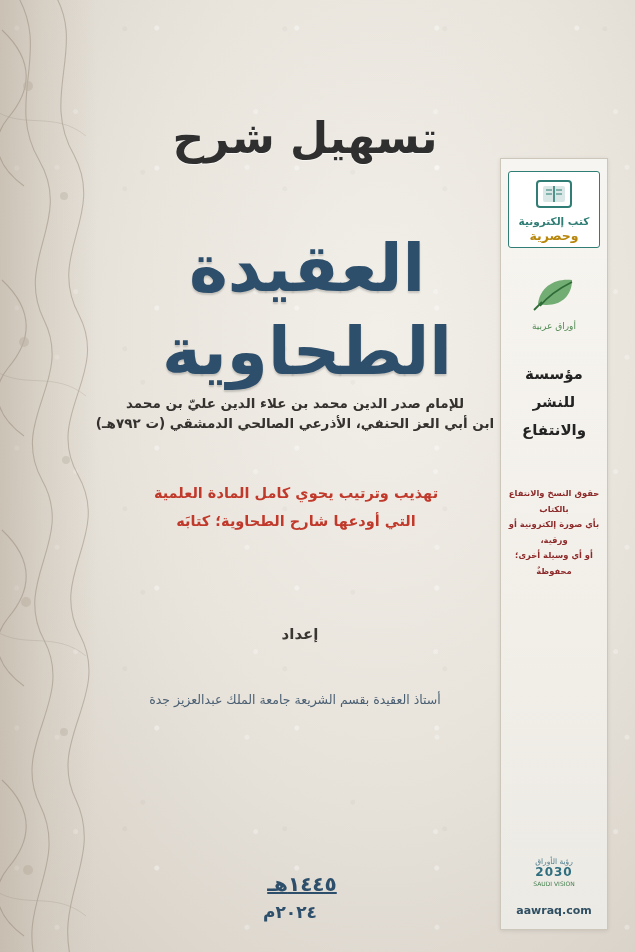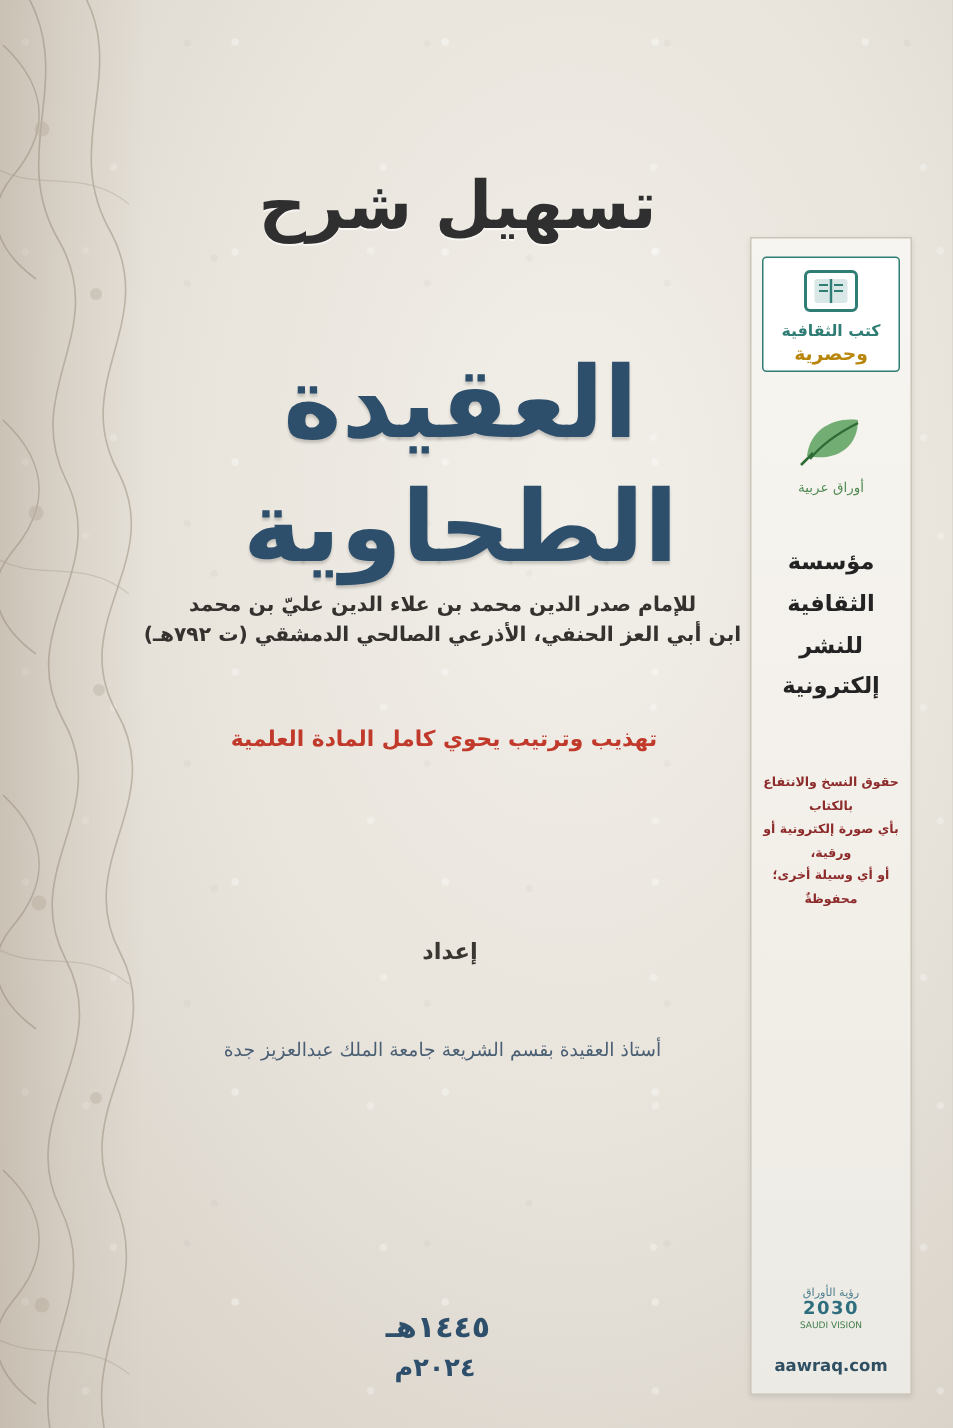--- a/index.html
+++ b/index.html
@@ -125,26 +125,27 @@
     top: 692px;
     left: 70px;
     width: 450px;
     text-align: center;
     color: #4a5f73;
     font-size: 12.5px;
   }
   .year-hijri {
     position: absolute;
     top: 872px;
-    left: 172px;
+    left: 182px;
     width: 240px;
     text-align: center;
     color: #2d4f6b;
     font-size: 20px;
     font-weight: bold;
+    text-decoration: underline;
   }
   .year-greg {
     position: absolute;
     top: 902px;
     left: 170px;
     width: 240px;
     text-align: center;
     color: #2d4f6b;
     font-size: 17px;
     font-weight: bold;
@@ -282,59 +283,59 @@
   <div class="content">
 
     <div class="title-main">تسهيل شرح</div>
 
     <div class="title-big">العقيدة الطحاوية</div>
 
     <div class="author-line l1">للإمام صدر الدين محمد بن علاء الدين عليّ بن محمد</div>
     <div class="author-line" style="top:412px;">ابن أبي العز الحنفي، الأذرعي الصالحي الدمشقي (ت ٧٩٢هـ)</div>
 
     <div class="red-note r1">تهذيب وترتيب يحوي كامل المادة العلمية</div>
+    <div class="red-note" style="top:508px;">التي أودعها شارح الطحاوية؛ كتابَه</div>
 
     <div class="prep-label">إعداد</div>
     <div class="prep-title">أستاذ العقيدة بقسم الشريعة جامعة الملك عبدالعزيز   جدة</div>
 
     <div class="year-hijri">١٤٤٥هـ</div>
     <div class="year-greg">٢٠٢٤م</div>
 
     <div class="side-panel">
 
       <div class="ebook-badge">
         <span class="bicon">
           <svg width="40" height="34" viewBox="0 0 40 34" xmlns="http://www.w3.org/2000/svg">
             <rect x="3" y="3" width="34" height="26" rx="3" fill="none" stroke="#2f7d74" stroke-width="2"></rect>
             <rect x="9" y="8" width="22" height="16" rx="2" fill="#2f7d74" opacity="0.18"></rect>
             <path d="M20 8 L20 24" stroke="#2f7d74" stroke-width="1.6"></path>
             <path d="M12 12 H18 M12 16 H18 M22 12 H28 M22 16 H28" stroke="#2f7d74" stroke-width="1.2"></path>
             <path d="M14 29 H26" stroke="#2f7d74" stroke-width="2"></path>
           </svg>
         </span>
-        <div class="b1">كتب الثقافية</div>
+        <div class="b1">كتب إلكترونية</div>
         <div class="b2">وحصرية</div>
       </div>
 
       <div class="logo-green">
         <span>
           <svg width="52" height="40" viewBox="0 0 52 40" xmlns="http://www.w3.org/2000/svg">
             <path d="M10 30 C12 12, 28 4, 44 6 C44 24, 30 34, 10 30 Z" fill="#5aa05e" opacity="0.85"></path>
             <path d="M12 32 C20 22, 32 14, 44 8" stroke="#2f6b36" stroke-width="1.6" fill="none"></path>
             <path d="M6 36 C10 32, 12 30, 14 28" stroke="#2f6b36" stroke-width="1.8" fill="none"></path>
           </svg>
         </span>
         <div class="lbl">أوراق عربية</div>
       </div>
 
       <div class="publisher">
         <div>مؤسسة</div>
-        <div>الثقافية</div>
         <div>للنشر</div>
-        <div>إلكترونية</div>
+        <div>والانتفاع</div>
       </div>
 
       <div class="rights">
         <div>حقوق النسخ والانتفاع بالكتاب</div>
         <div>بأي صورة إلكترونية أو ورقية،</div>
         <div>أو أي وسيلة أخرى؛ محفوظةٌ</div>
       </div>
 
       <div class="vision">
         <div class="v-top">رؤية الأوراق</div>

